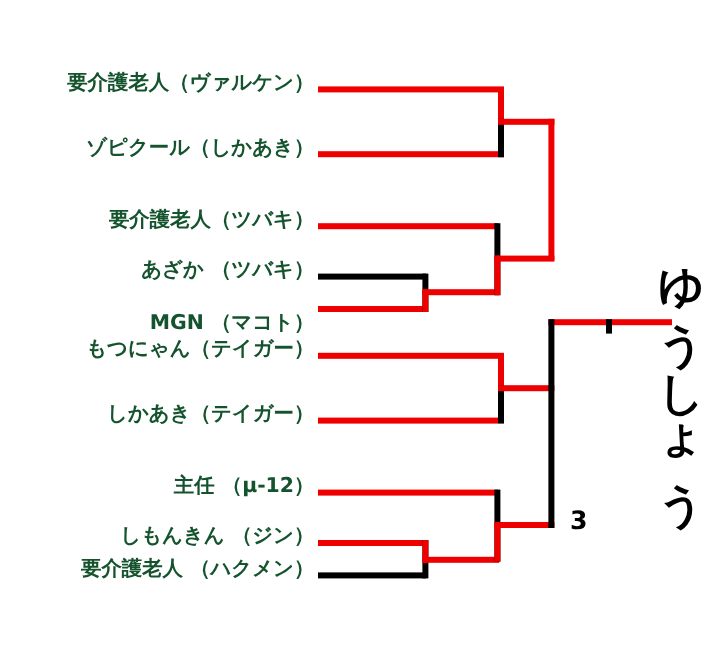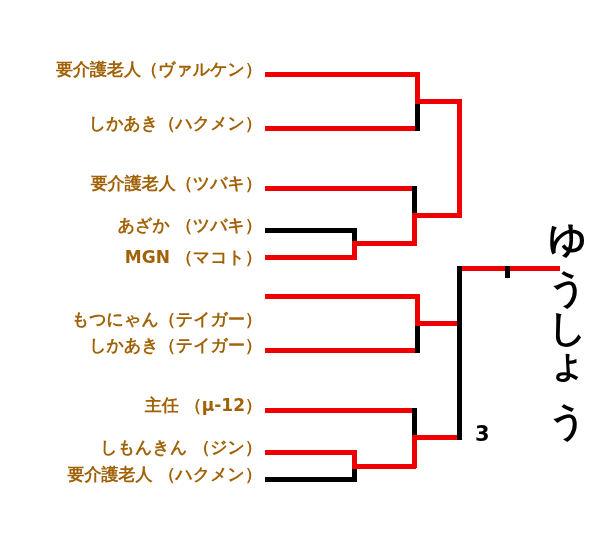--- a/index.html
+++ b/index.html
@@ -16,21 +16,21 @@
     width: 605px;
     height: 543px;
     background: #ffffff;
     overflow: hidden;
   }
   
   .entrant-label {
     position: absolute;
     right: 605px;            
     font-weight: bold;
-    color: #a16207;
+    color: #14532d;
     white-space: nowrap;
     text-align: right;
     font-size: 17px;
     letter-spacing: 0px;
     line-height: 1;
   }
   
   .seg {
     position: absolute;
   }
@@ -64,25 +64,25 @@
     line-height: 1;
   }
 </style>
 </head>
 <body>
 
 <div id="bracket-root">
 
   <div id="labels-layer">
       <div class="entrant-label" style="right: 343px; top: 61px;">要介護老人（ヴァルケン）</div>
-      <div class="entrant-label" style="right: 343px; top: 115px;">しかあき（ハクメン）</div>
+      <div class="entrant-label" style="right: 343px; top: 115px;">ゾピクール（しかあき）</div>
       <div class="entrant-label" style="right: 343px; top: 175px;">要介護老人（ツバキ）</div>
       <div class="entrant-label" style="right: 343px; top: 217px; text-align: center;">あざか （ツバキ）</div>
-      <div class="entrant-label" style="right: 343px; top: 249px;">MGN （マコト）</div>
-      <div class="entrant-label" style="right: 343px; top: 283px; margin-top: 28px;">もつにゃん（テイガー）</div>
+      <div class="entrant-label" style="right: 343px; top: 261px;">MGN （マコト）</div>
+      <div class="entrant-label" style="right: 343px; top: 283px;">もつにゃん（テイガー）</div>
       <div class="entrant-label" style="right: 343px; top: 337px;">しかあき（テイガー）</div>
       <div class="entrant-label" style="right: 343px; top: 397px;">主任 （μ-12）</div>
       <div class="entrant-label" style="right: 343px; top: 439px;">しもんきん （ジン）</div>
       <div class="entrant-label" style="right: 343px; top: 466px;">要介護老人 （ハクメン）</div>
     </div>
 
   <div id="lines-layer">
       <div class="seg h win" style="left: 265px; top: 72px; width: 150px;"></div>
       <div class="seg h win" style="left: 265px; top: 126px; width: 150px;"></div>
       <div class="seg v win" style="left: 415px; top: 72px; height: 51px;"></div>

